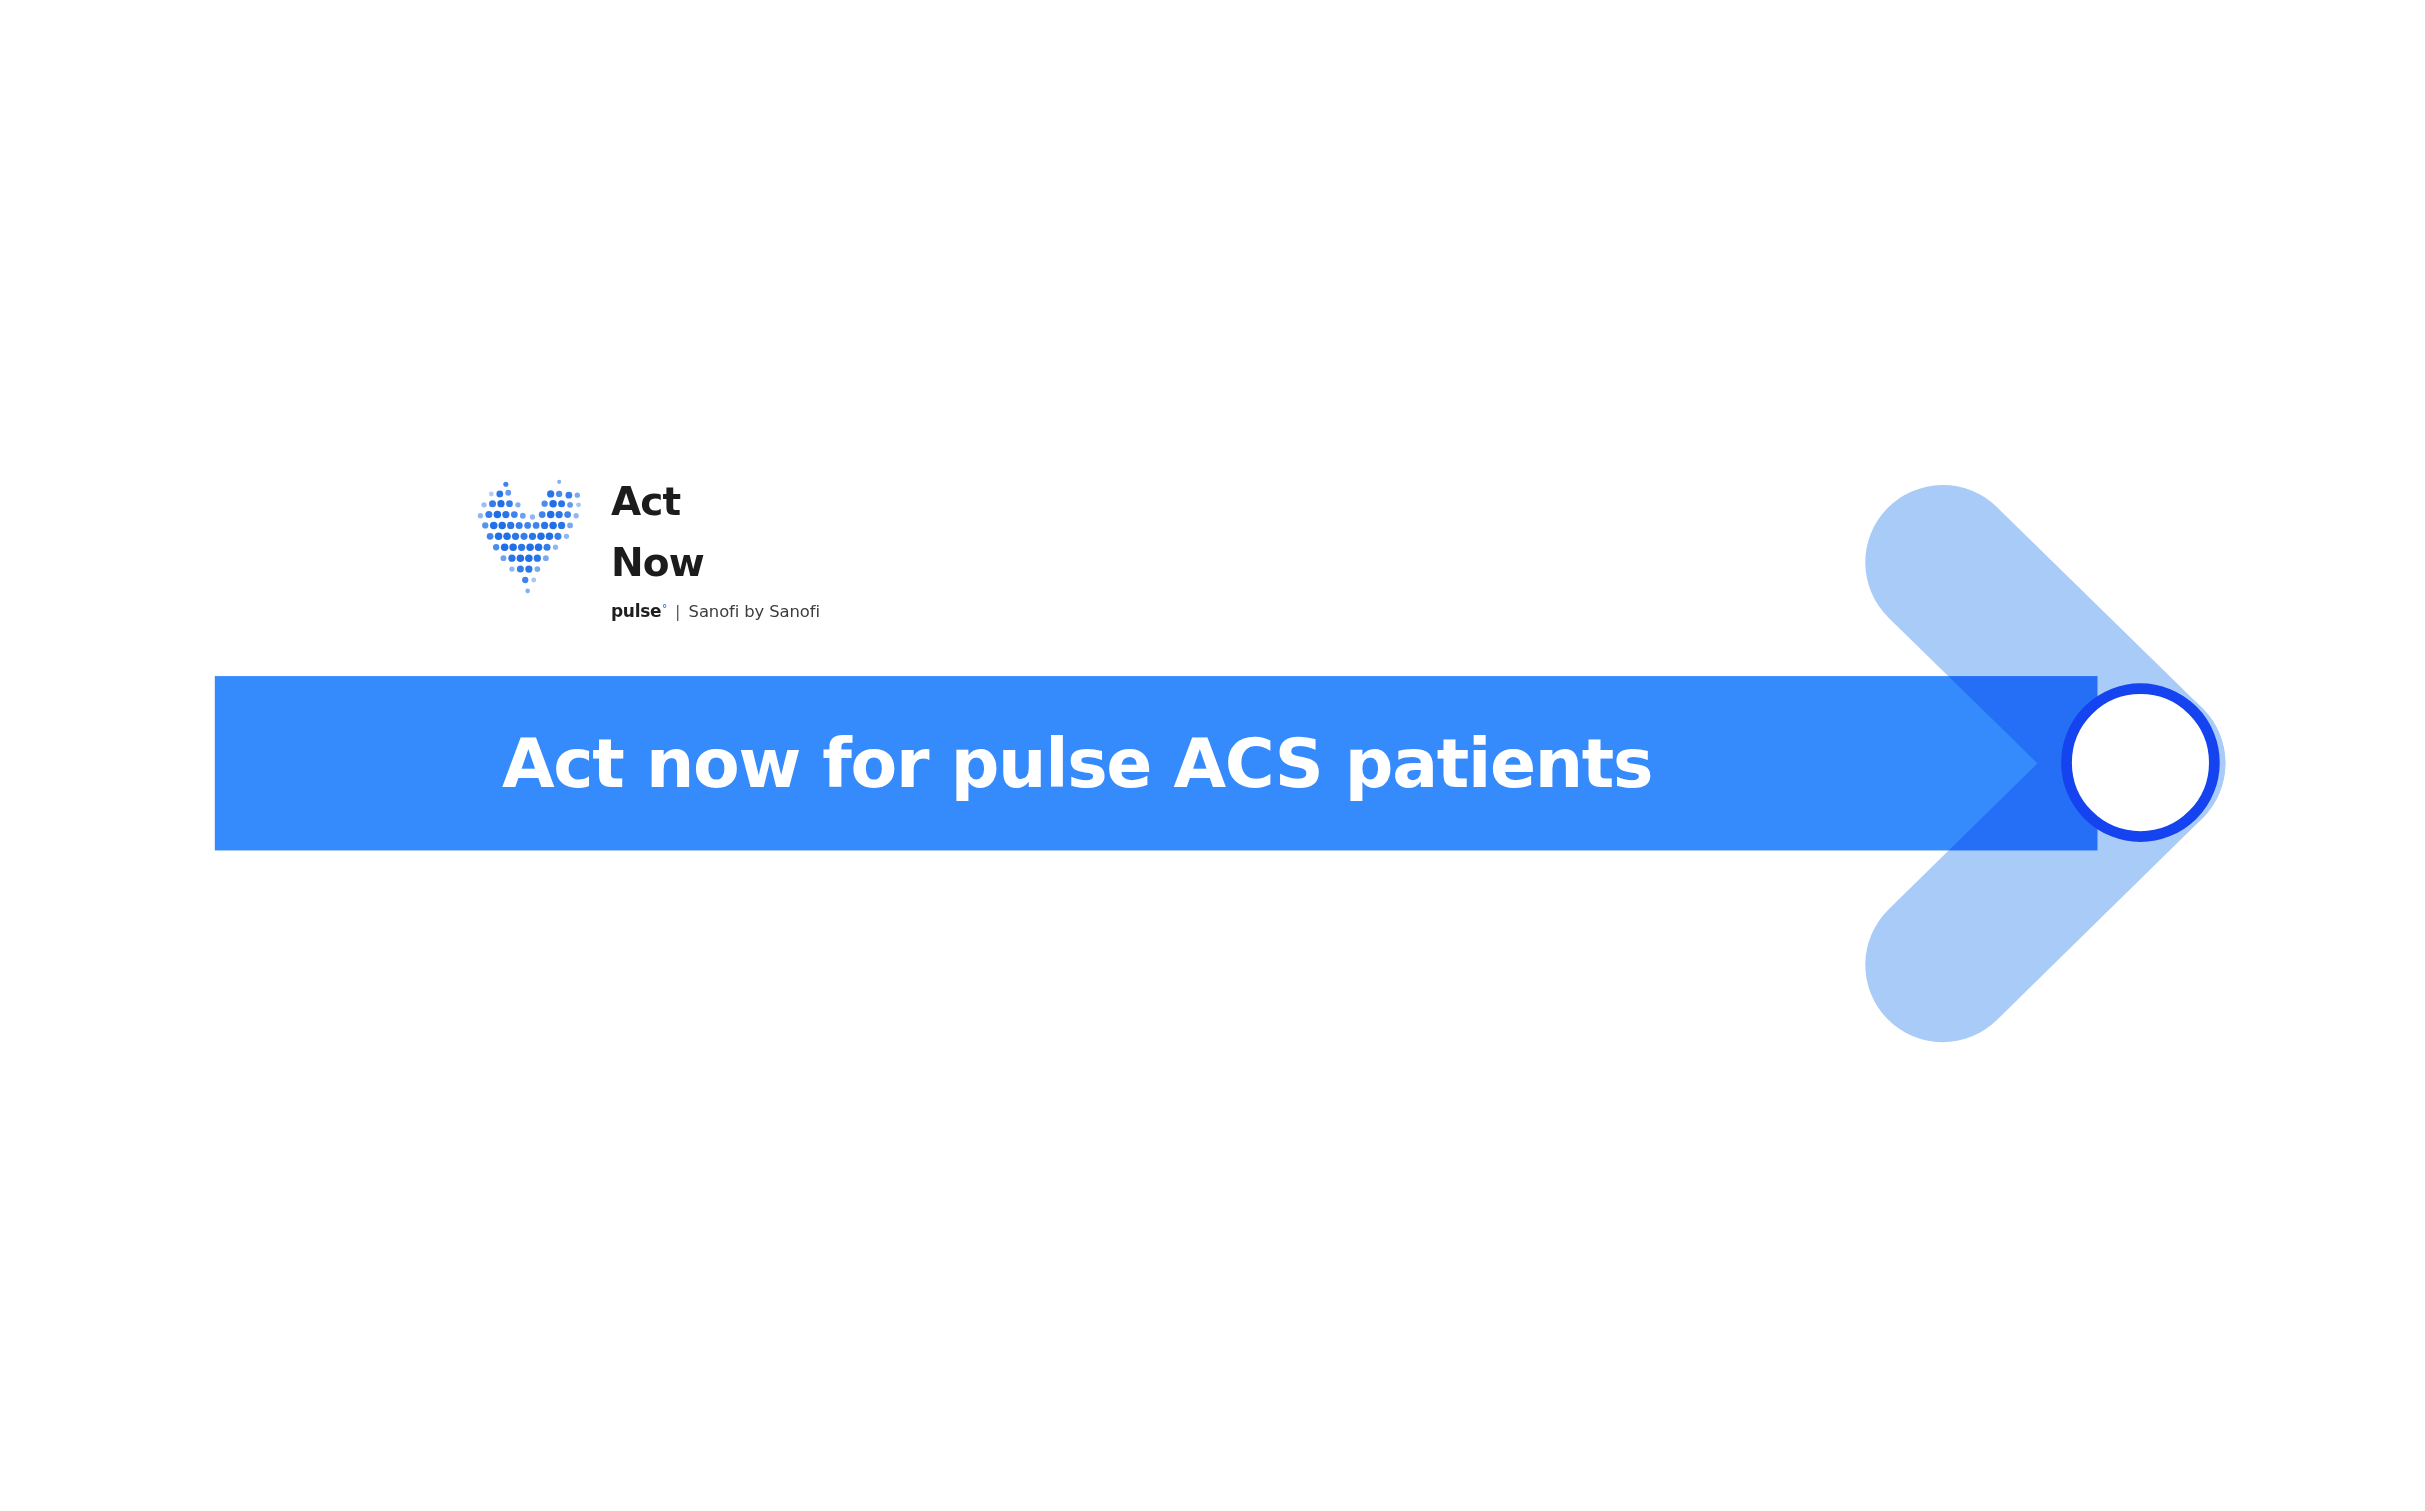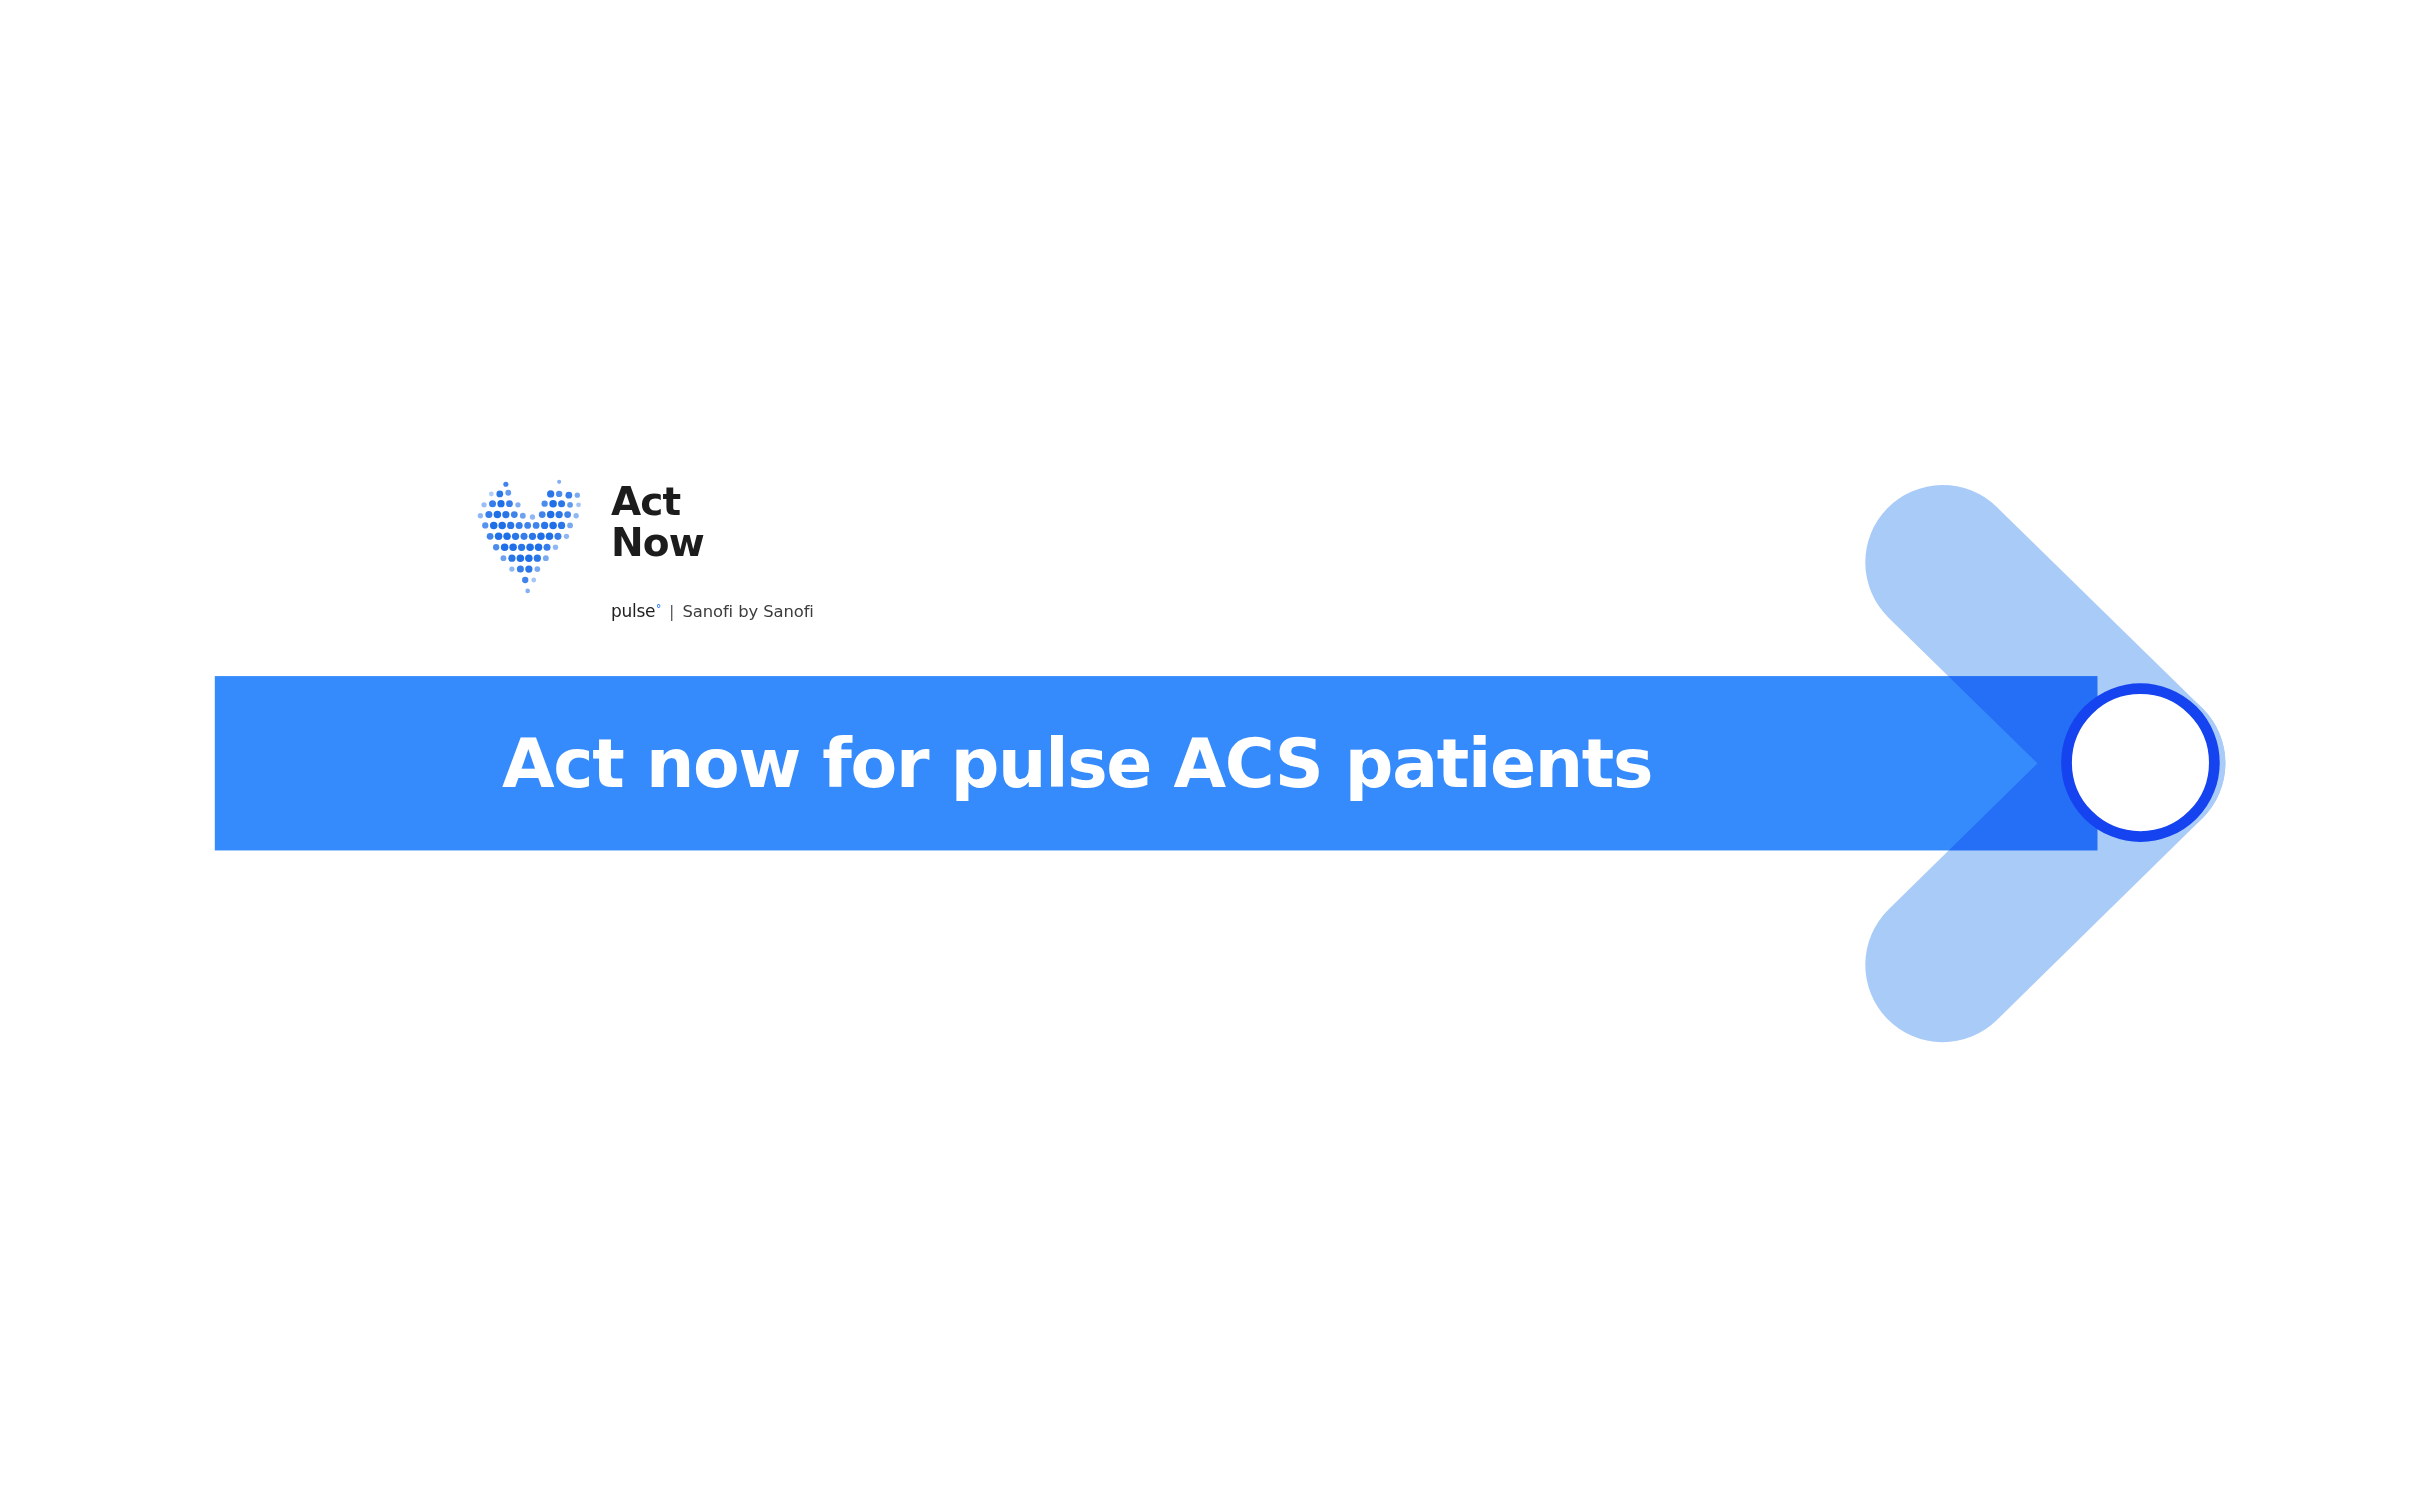--- a/index.html
+++ b/index.html
@@ -46,34 +46,34 @@
   }
   .logo-wordmark .wm-line {
     display: block;
     font-family: "DejaVu Sans", sans-serif;
     font-weight: 700;
     font-size: 39px;
     line-height: 39px;
     letter-spacing: -0.9px;
     color: #1c1c1c;
   }
-  .logo-wordmark .wm-line.wm-2 { margin-top: 2px; }
+  .logo-wordmark .wm-line.wm-2 { margin-top: 22px; }
 
   .logo-tagline {
     position: absolute;
     left: 140px;
     top: 125px;
     white-space: nowrap;
     display: flex;
     align-items: flex-start;
     height: 21.5px;
   }
   .tag-pulse {
     font-family: "DejaVu Sans", sans-serif;
-    font-weight: 400;
+    font-weight: 700;
     font-size: 17px;
     line-height: 19px;
     letter-spacing: -0.3px;
     color: #1f1f1f;
     text-align: right;
   }
   .tag-sup {
     font-size: 10.7px;
     line-height: 10.7px;
     color: #2d7cf5;

